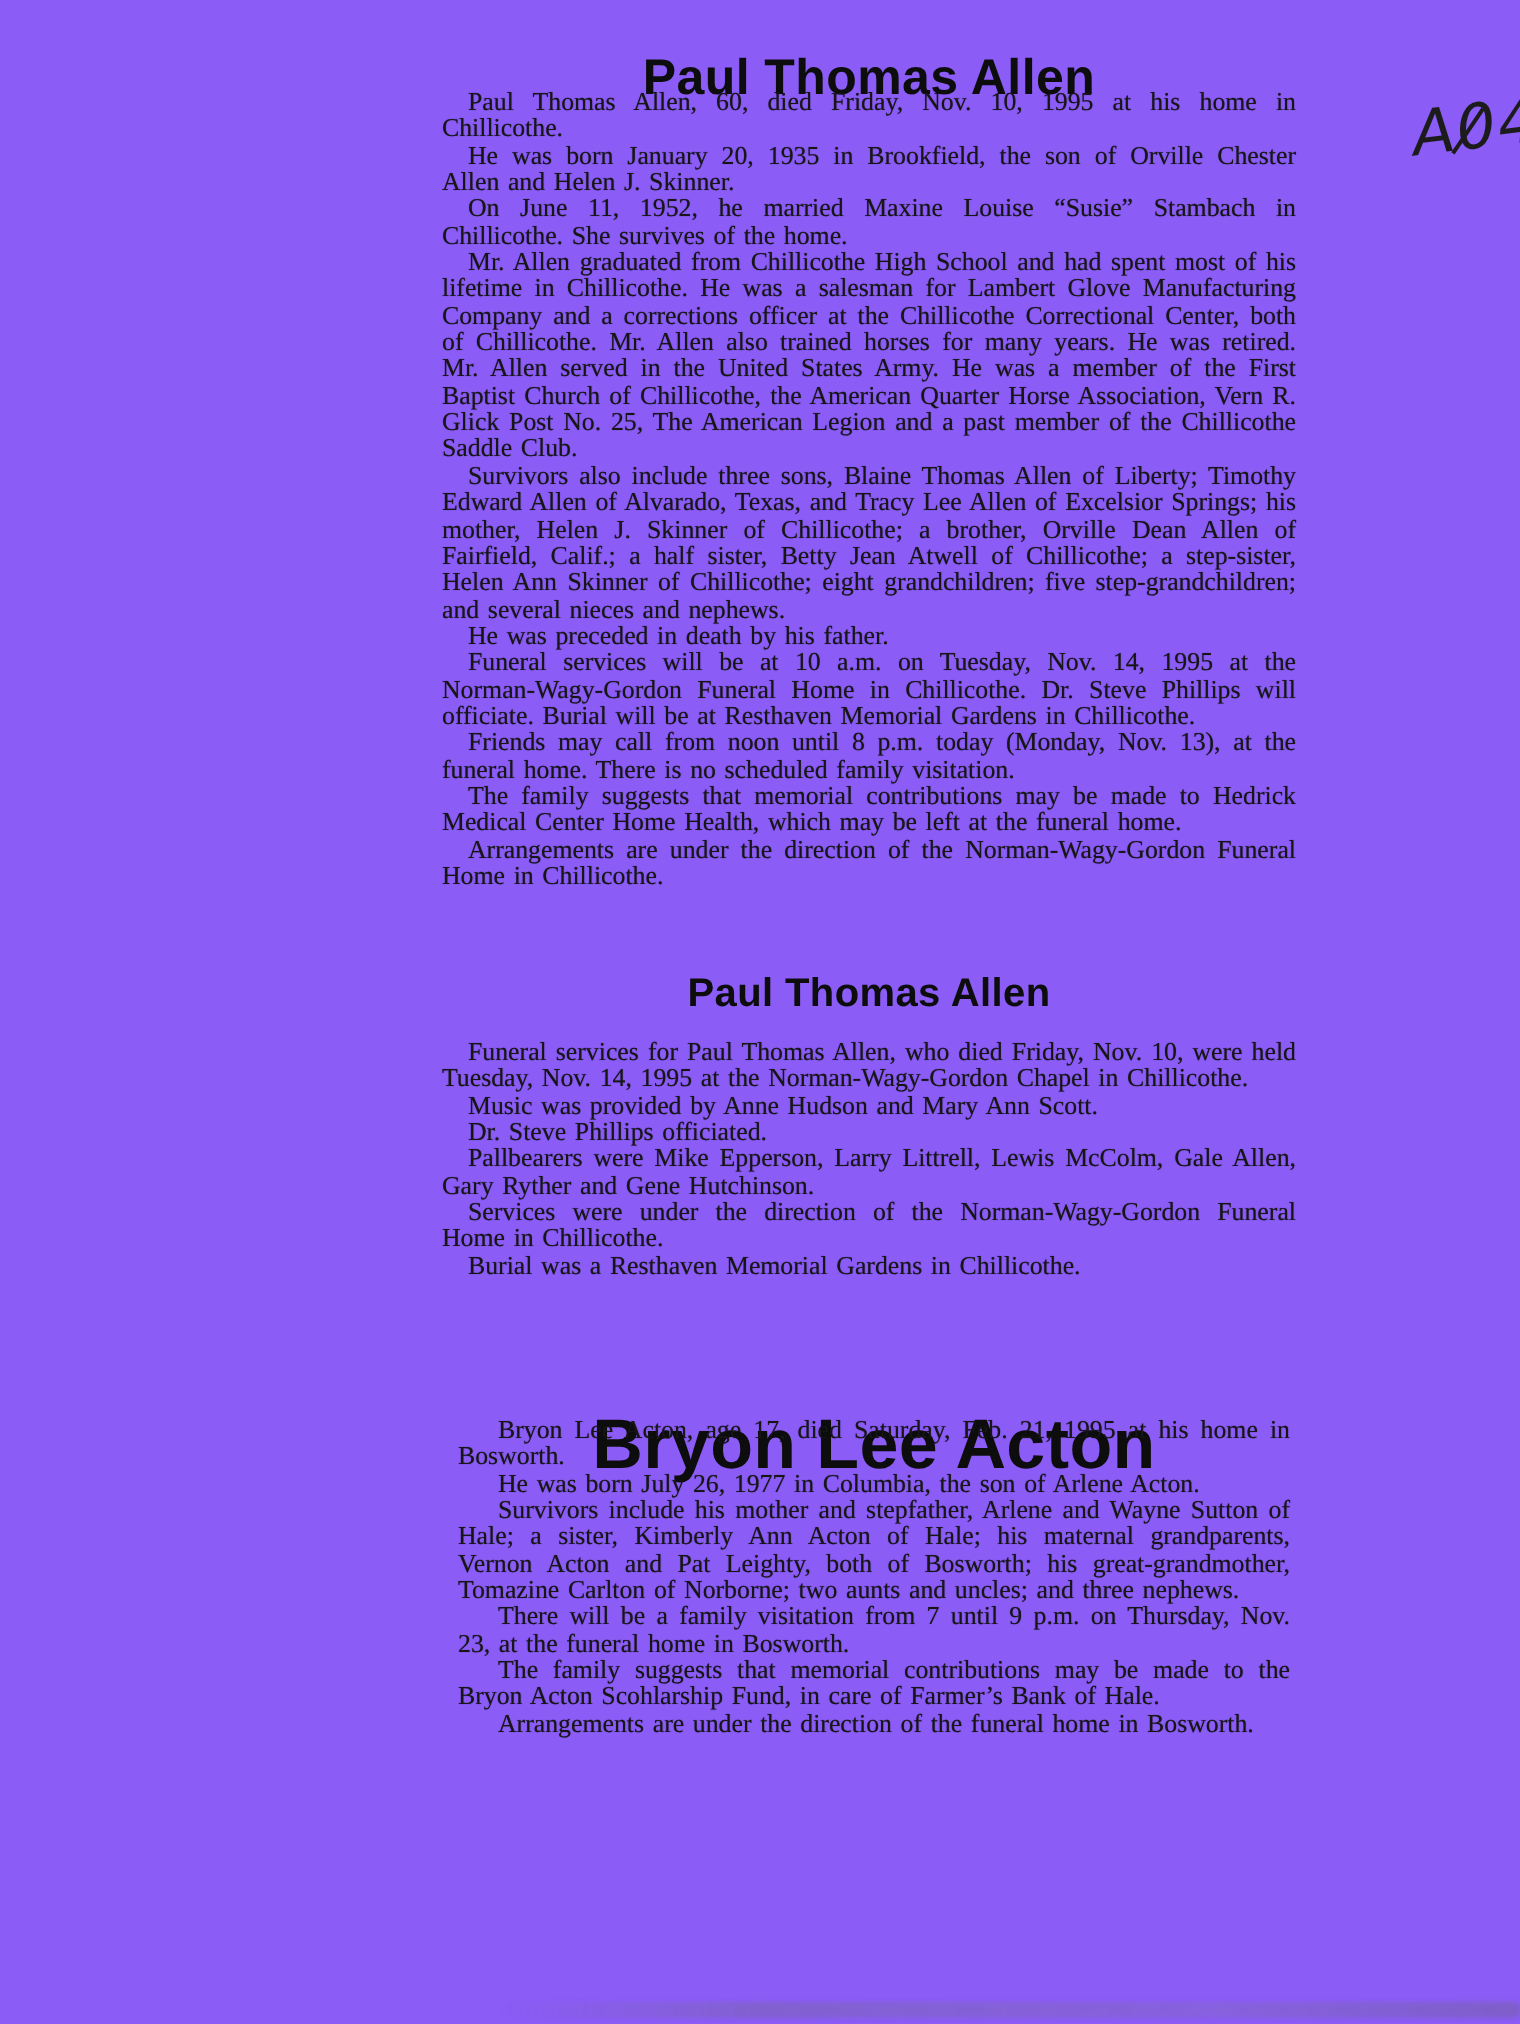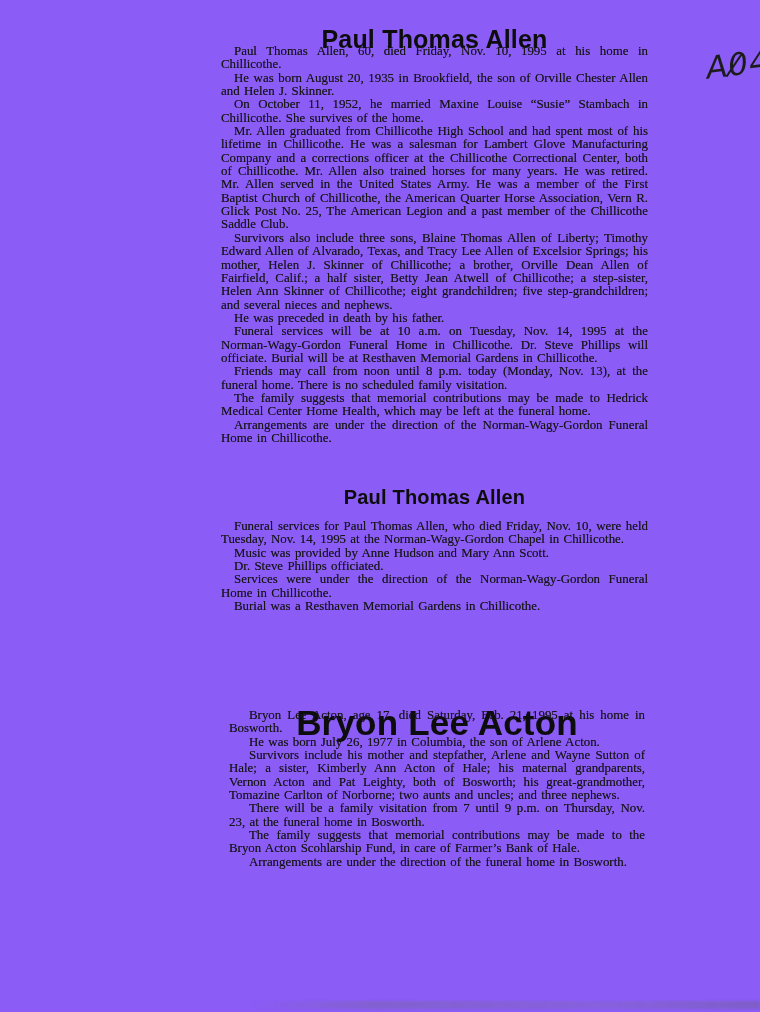--- a/index.html
+++ b/index.html
@@ -83,37 +83,38 @@
 </style>
 </head>
 <body>
 
 <div class="page">
 
   <h1 class="obit-heading heading-1">Paul Thomas Allen</h1>
 
   <div class="obit-body body-1">
     <p>Paul Thomas Allen, 60, died Friday, Nov. 10, 1995 at his home in Chillicothe.</p>
-    <p>He was born August 20, 1935 in Brookfield, the son of Orville Chester Allen and Helen J. Skinner.</p>
-    <p>On October 11, 1952, he married Maxine Louise “Susie” Stambach in Chillicothe. She survives of the home.</p>
+    <p>He was born January 20, 1935 in Brookfield, the son of Orville Chester Allen and Helen J. Skinner.</p>
+    <p>On June 11, 1952, he married Maxine Louise “Susie” Stambach in Chillicothe. She survives of the home.</p>
     <p>Mr. Allen graduated from Chillicothe High School and had spent most of his lifetime in Chillicothe. He was a salesman for Lambert Glove Manufacturing Company and a corrections officer at the Chillicothe Correctional Center, both of Chillicothe. Mr. Allen also trained horses for many years. He was retired. Mr. Allen served in the United States Army. He was a member of the First Baptist Church of Chillicothe, the American Quarter Horse Association, Vern R. Glick Post No. 25, The American Legion and a past member of the Chillicothe Saddle Club.</p>
     <p>Survivors also include three sons, Blaine Thomas Allen of Liberty; Timothy Edward Allen of Alvarado, Texas, and Tracy Lee Allen of Excelsior Springs; his mother, Helen J. Skinner of Chillicothe; a brother, Orville Dean Allen of Fairfield, Calif.; a half sister, Betty Jean Atwell of Chillicothe; a step-sister, Helen Ann Skinner of Chillicothe; eight grandchildren; five step-grandchildren; and several nieces and nephews.</p>
     <p>He was preceded in death by his father.</p>
     <p>Funeral services will be at 10 a.m. on Tuesday, Nov. 14, 1995 at the Norman-Wagy-Gordon Funeral Home in Chillicothe. Dr. Steve Phillips will officiate. Burial will be at Resthaven Memorial Gardens in Chillicothe.</p>
     <p>Friends may call from noon until 8 p.m. today (Monday, Nov. 13), at the funeral home. There is no scheduled family visitation.</p>
     <p>The family suggests that memorial contributions may be made to Hedrick Medical Center Home Health, which may be left at the funeral home.</p>
     <p>Arrangements are under the direction of the Norman-Wagy-Gordon Funeral Home in Chillicothe.</p>
   </div>
 
   <h2 class="obit-heading heading-2">Paul Thomas Allen</h2>
 
   <div class="obit-body body-2">
     <p>Funeral services for Paul Thomas Allen, who died Friday, Nov. 10, were held Tuesday, Nov. 14, 1995 at the Norman-Wagy-Gordon Chapel in Chillicothe.</p>
     <p>Music was provided by Anne Hudson and Mary Ann Scott.</p>
     <p>Dr. Steve Phillips officiated.</p>
+    <p>Pallbearers were Mike Epperson, Larry Littrell, Lewis McColm, Gale Allen, Gary Ryther and Gene Hutchinson.</p>
     <p>Services were under the direction of the Norman-Wagy-Gordon Funeral Home in Chillicothe.</p>
     <p>Burial was a Resthaven Memorial Gardens in Chillicothe.</p>
   </div>
 
   <h1 class="obit-heading heading-3">Bryon Lee Acton</h1>
 
   <div class="obit-body body-3">
     <p>Bryon Lee Acton, age 17, died Saturday, Feb. 21, 1995 at his home in Bosworth.</p>
     <p>He was born July 26, 1977 in Columbia, the son of Arlene Acton.</p>
     <p>Survivors include his mother and stepfather, Arlene and Wayne Sutton of Hale; a sister, Kimberly Ann Acton of Hale; his maternal grandparents, Vernon Acton and Pat Leighty, both of Bosworth; his great-grandmother, Tomazine Carlton of Norborne; two aunts and uncles; and three nephews.</p>

